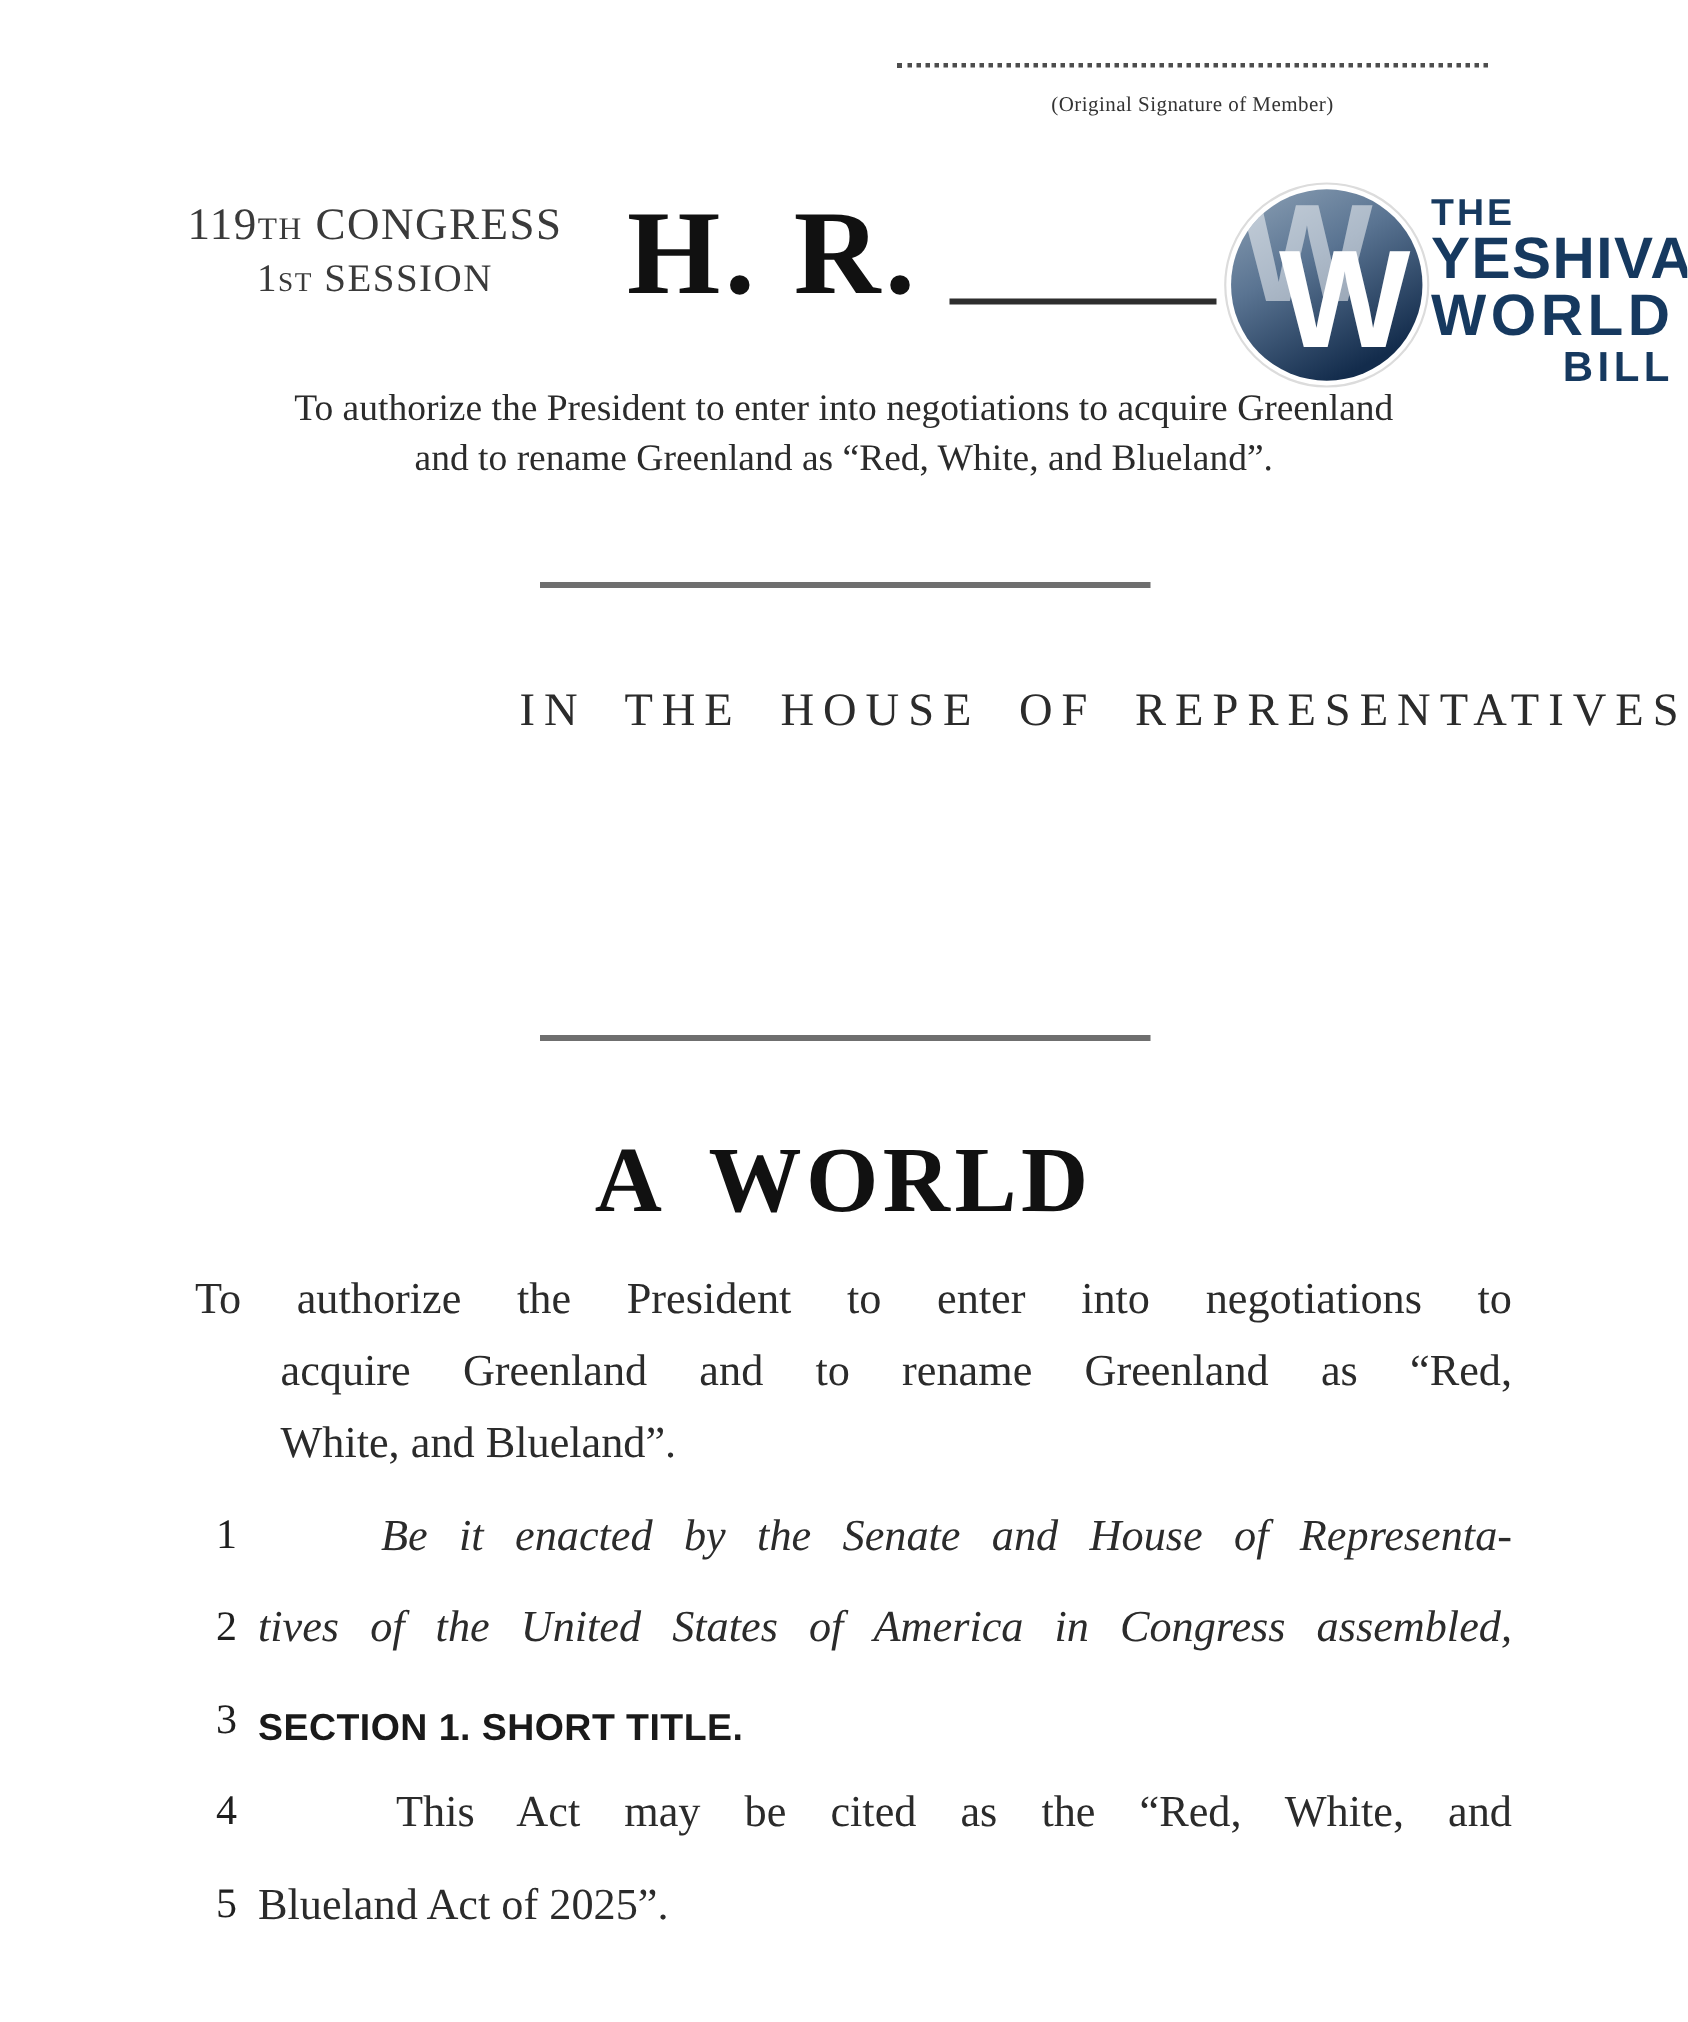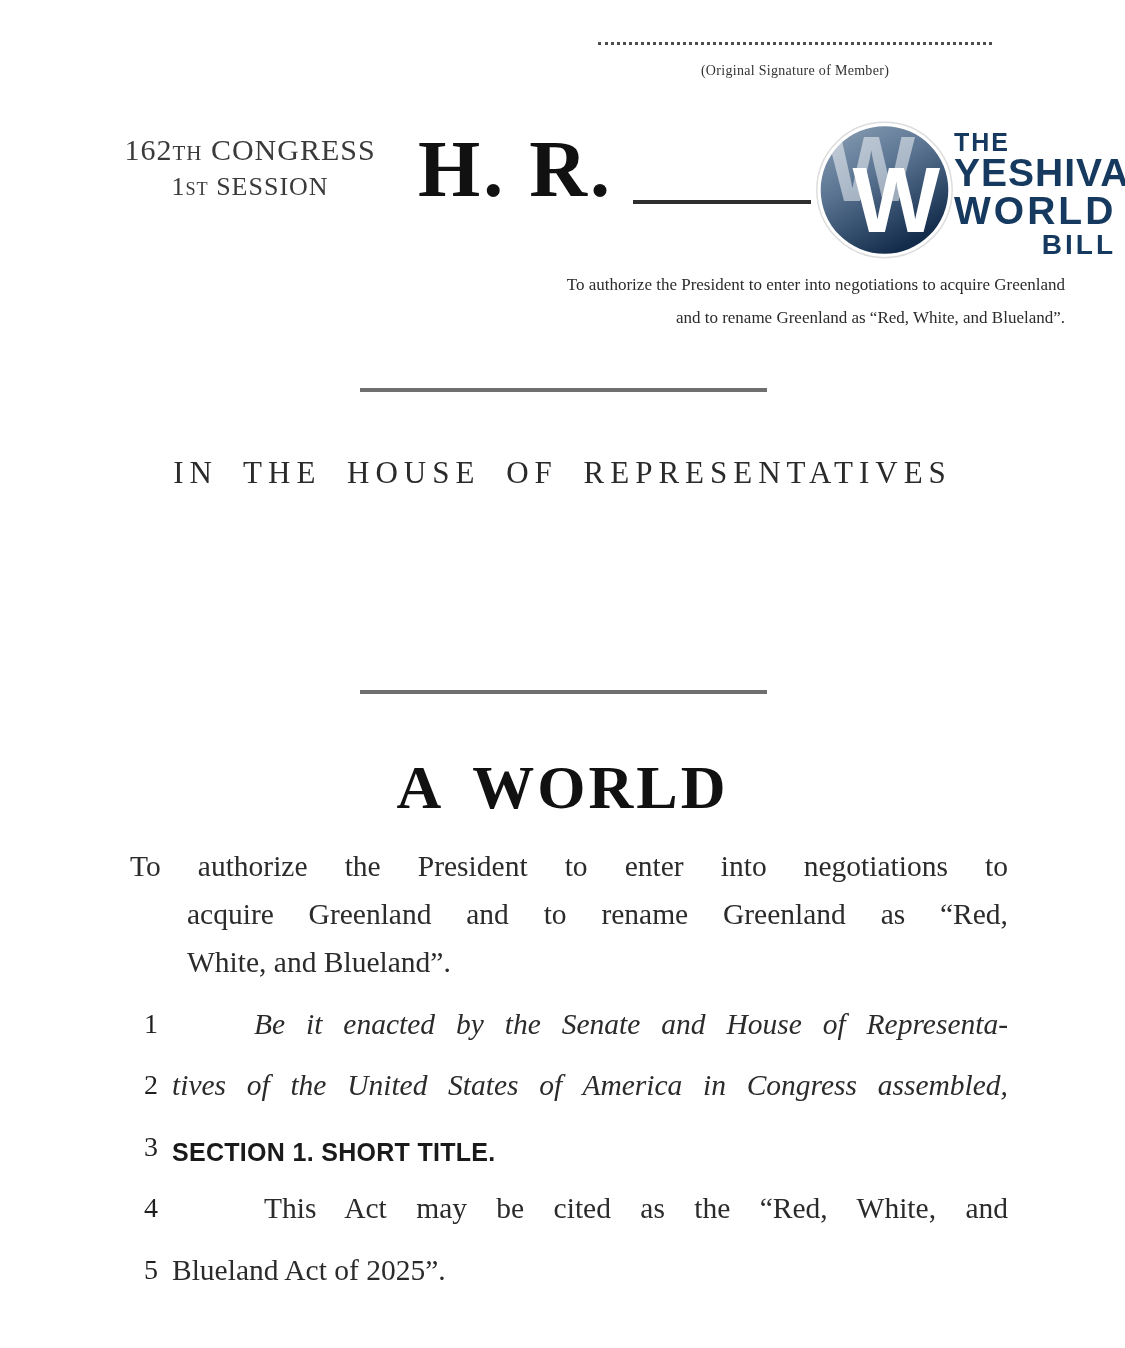--- a/index.html
+++ b/index.html
@@ -44,32 +44,32 @@
     font-family:"Liberation Sans", sans-serif; font-weight:bold;
     color:#16395f;
   }
   .logo-the     { font-size:25px; line-height:24px; letter-spacing:2px; }
   .logo-yeshiva { font-size:39px; line-height:37px; letter-spacing:1px; }
   .logo-world   { font-size:39px; line-height:39px; letter-spacing:3px; }
   .logo-news    { font-size:28px; line-height:29px; letter-spacing:3px; text-align:right; padding-right:10px; }
 
   
   .preamble {
-    position:absolute; left:60px; top:268px; width:1005px;
-    text-align:right; font-size:17px; line-height:33px; color:#2b2b2b;
+    position:absolute; left:60px; top:256px; width:1005px;
+    text-align:center; font-size:25px; line-height:33px; color:#2b2b2b;
   }
 
   
   .rule { position:absolute; left:360px; width:407px; border-top:4px solid #6f6f6f; height:0; }
   .rule-1 { top:388px; }
   .rule-2 { top:690px; }
 
   
   .chamber-heading {
-    position:absolute; left:0; top:455px; width:1125px; text-align:center;
+    position:absolute; left:0; top:455px; width:1125px; text-align:right;
     font-size:31px; letter-spacing:6px; word-spacing:12px; color:#2b2b2b;
   }
 
   
   .introduction {
     position:absolute; left:60px; top:558px; width:1005px;
     text-align:center; font-size:23.5px; line-height:46px; color:#2b2b2b;
   }
   .committee-blank {
     display:inline-block; width:400px; border-bottom:2px solid #3d3d3d;
@@ -107,21 +107,21 @@
 <body>
 
 <div class="page">
 
   <div class="signature-block">
     <div class="dotted-line"></div>
     <div class="sig-caption">(Original Signature of Member)</div>
   </div>
 
   <div class="congress-block">
-    <div><span>162</span><span class="suffix">TH</span><span> CONGRESS</span></div>
+    <div><span>119</span><span class="suffix">TH</span><span> CONGRESS</span></div>
     <div class="session-line"><span>1</span><span class="suffix">ST</span><span> SESSION</span></div>
   </div>
 
   <div class="hr-block">
     <span class="hr-text">H. R.</span><span class="hr-blank"></span>
   </div>
 
   <div class="logo">
     <svg class="logo-mark" width="145" height="148" viewBox="0 0 150 150">
       <defs>

